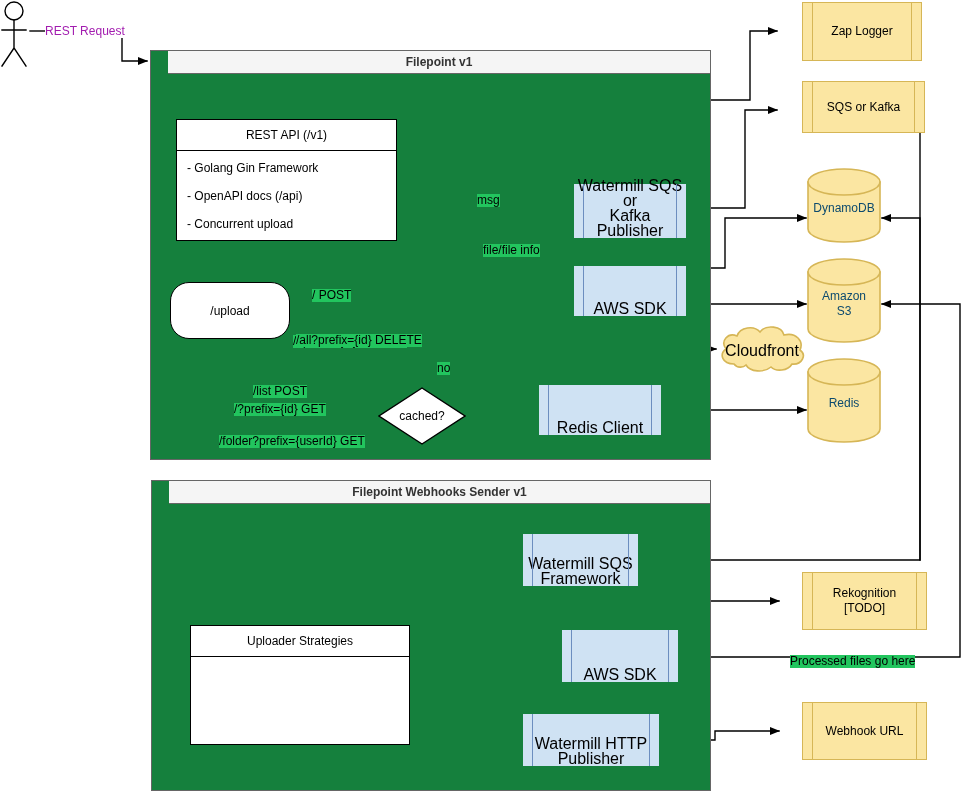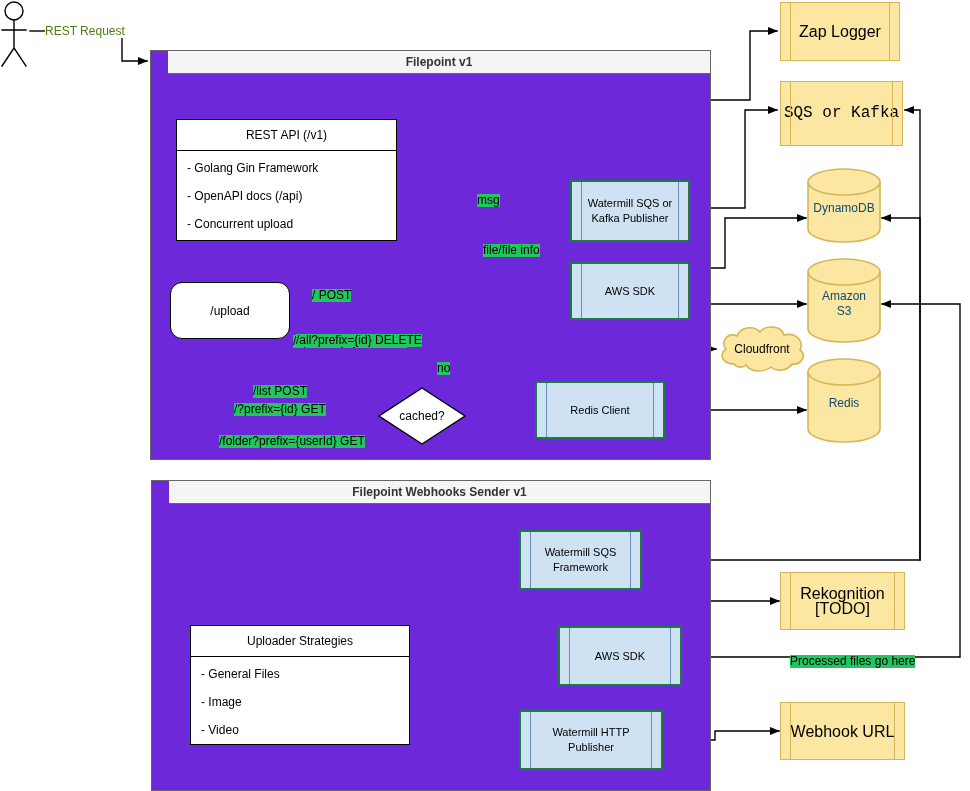--- a/index.html
+++ b/index.html
@@ -26,21 +26,21 @@
     pointer-events: none;
   }
   .node {
     position: absolute;
     box-sizing: border-box;
   }
 
   
   .container-box {
     border: 1px solid #666666;
-    background: #6d28d9;
+    background: #15803d;
     padding-left: 17px;
   }
   .container-title {
     height: 22px;
     line-height: 22px;
     text-align: center;
     font-size: 12px;
     font-weight: bold;
     color: #333333;
     background: #f5f5f5;
@@ -77,26 +77,26 @@
     display: flex;
     align-items: center;
     justify-content: center;
     font-size: 12px;
     color: #000000;
   }
 
   
   .component {
     background: #cfe2f3;
-    border: 2px solid #15803d;
+    border: 4px solid #15803d;
     display: flex;
-    align-items: center;
+    align-items: flex-end;
     justify-content: center;
     text-align: center;
-    font-size: 11px;
+    font-size: 16px;
     color: #000000;
     line-height: 15px;
   }
   .component::before,
   .component::after {
     content: "";
     position: absolute;
     top: 0;
     bottom: 0;
     border-left: 1px solid #6c8ebf;
@@ -105,23 +105,24 @@
   .component::after  { right: 9px; }
 
   
   .ext-component {
     background: #fbe6a2;
     border: 1px solid #d6b656;
     display: flex;
     align-items: center;
     justify-content: center;
     text-align: center;
-    font-size: 16px;
+    font-size: 12px;
     color: #000000;
     line-height: 15px;
+    margin-left: 22px;
   }
   .ext-component::before,
   .ext-component::after {
     content: "";
     position: absolute;
     top: 0;
     bottom: 0;
     border-left: 1px solid #d6b656;
   }
   .ext-component::before { left: 9px; }
@@ -137,21 +138,21 @@
     color: #0c4a6e;
     line-height: 15px;
   }
 
   
   .cloud-label {
     position: absolute;
     left: 0;
     right: 0;
     text-align: center;
-    font-size: 12px;
+    font-size: 16px;
     color: #000000;
   }
 
   
   .diamond-label {
     position: absolute;
     left: 0; right: 0;
     text-align: center;
     font-size: 12px;
     color: #000000;
@@ -162,21 +163,21 @@
     position: absolute;
     font-size: 12px;
     color: #000000;
     white-space: nowrap;
     background: #22c55e;
     line-height: 13px;
   }
   .actor-label {
     position: absolute;
     font-size: 12px;
-    color: #4d7c0f;
+    color: #a21caf;
     white-space: nowrap;
     background: #ffffff;
   }
 </style>
 </head>
 <body>
 
 <div id="diagram">
 
   <svg id="wires" width="970" height="791" viewBox="0 0 970 791">
@@ -276,21 +277,21 @@
 
   <div class="node class-box" style="left:176px; top:119px; width:221px; height:122px;">
     <div class="class-head">REST API (/v1)</div>
     <div class="class-body">
       <div>- Golang Gin Framework</div>
       <div>- OpenAPI docs (/api)</div>
       <div>- Concurrent upload</div>
     </div>
   </div>
 
-  <div class="node rounded-box" style="left:170px; top:282px; width:120px; height:57px;">/upload</div>
+  <div class="node rounded-box" style="left:170px; top:282px; width:120px; height:57px;border-radius:19px;">/upload</div>
 
   <div class="node" style="left:378px; top:387px; width:88px; height:58px;">
     <svg width="88" height="58" viewBox="0 0 88 58">
       <path d="M44,1 L87,29 L44,57 L1,29 Z" fill="#ffffff" stroke="#000000" stroke-width="1.4"></path>
     </svg>
     <div class="diamond-label" style="top:22px;">cached?</div>
   </div>
 
   <div class="edge-label" style="left:312px; top:289px;">/ POST</div>
   <div class="edge-label" style="left:293px; top:315px;margin-top:20px;">/?prefix={id} DELETE</div>
@@ -313,25 +314,20 @@
   <div class="node component" style="left:570px; top:262px; width:120px; height:58px;">AWS SDK</div>
 
   <div class="node component" style="left:535px; top:381px; width:130px; height:58px;">Redis Client</div>
 
   <div class="node container-box" style="left:151px; top:480px; width:560px; height:311px;">
     <div class="container-title">Filepoint Webhooks Sender v1</div>
   </div>
 
   <div class="node class-box" style="left:190px; top:625px; width:220px; height:120px;">
     <div class="class-head">Uploader Strategies</div>
-    <div class="class-body">
-      <div>- General Files</div>
-      <div>- Image</div>
-      <div>- Video</div>
-    </div>
   </div>
 
   <div class="node component" style="left:519px; top:530px; width:123px; height:60px;">
     <span>
       <span>Watermill SQS</span><br>
       <span>Framework</span>
     </span>
   </div>
 
   <div class="node component" style="left:558px; top:626px; width:124px; height:60px;">AWS SDK</div>
@@ -340,21 +336,21 @@
     <span>
       <span>Watermill HTTP</span><br>
       <span>Publisher</span>
     </span>
   </div>
 
   <div class="edge-label" style="left:790px; top:655px;">Processed files go here</div>
 
   <div class="node ext-component" style="left:780px; top:2px; width:120px; height:59px;">Zap Logger</div>
 
-  <div class="node ext-component" style="left:780px; top:81px; width:123px; height:65px;font-family:Liberation Mono, monospace;">SQS or Kafka</div>
+  <div class="node ext-component" style="left:780px; top:81px; width:123px; height:52px;">SQS or Kafka</div>
 
   <div class="node" style="left:806px; top:168px; width:76px; height:75px;">
     <svg width="76" height="75" viewBox="0 0 76 75">
       <path d="M2,14 L2,61 A36,13 0 0 0 74,61 L74,14 Z" fill="#fbe6a2" stroke="#d6b656" stroke-width="1.6"></path>
       <ellipse cx="38" cy="14" rx="36" ry="13" fill="#fbe6a2" stroke="#d6b656" stroke-width="1.6"></ellipse>
     </svg>
     <div class="cylinder-label" style="top:33px;">DynamoDB</div>
   </div>
 
   <div class="node" style="left:806px; top:258px; width:76px; height:85px;">

